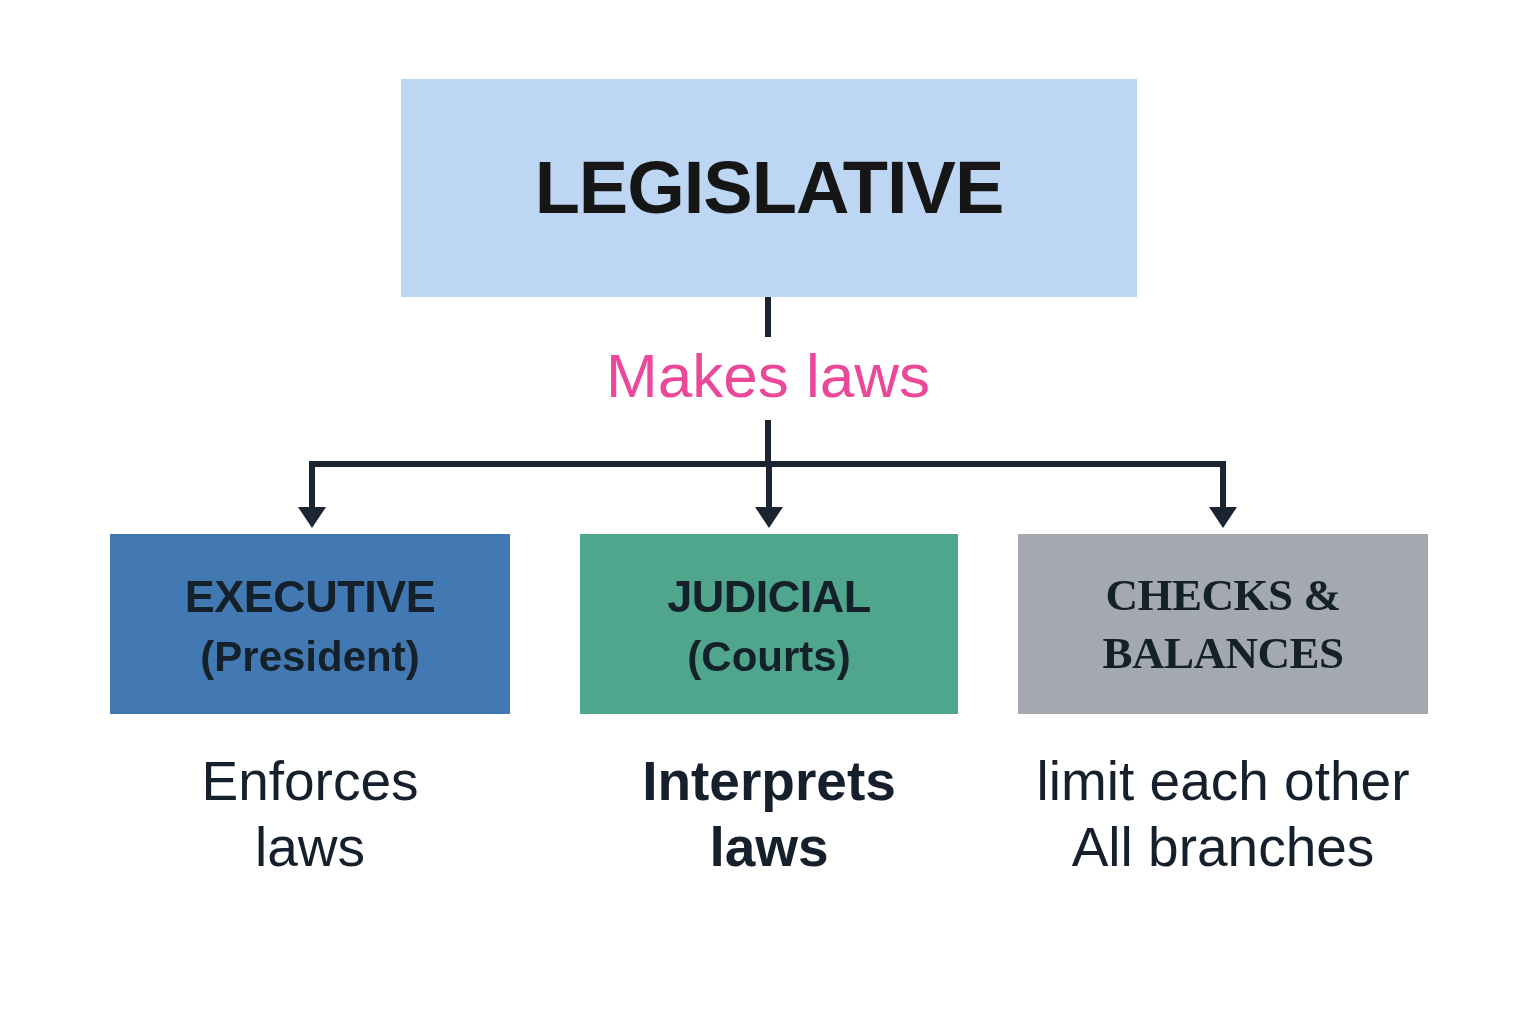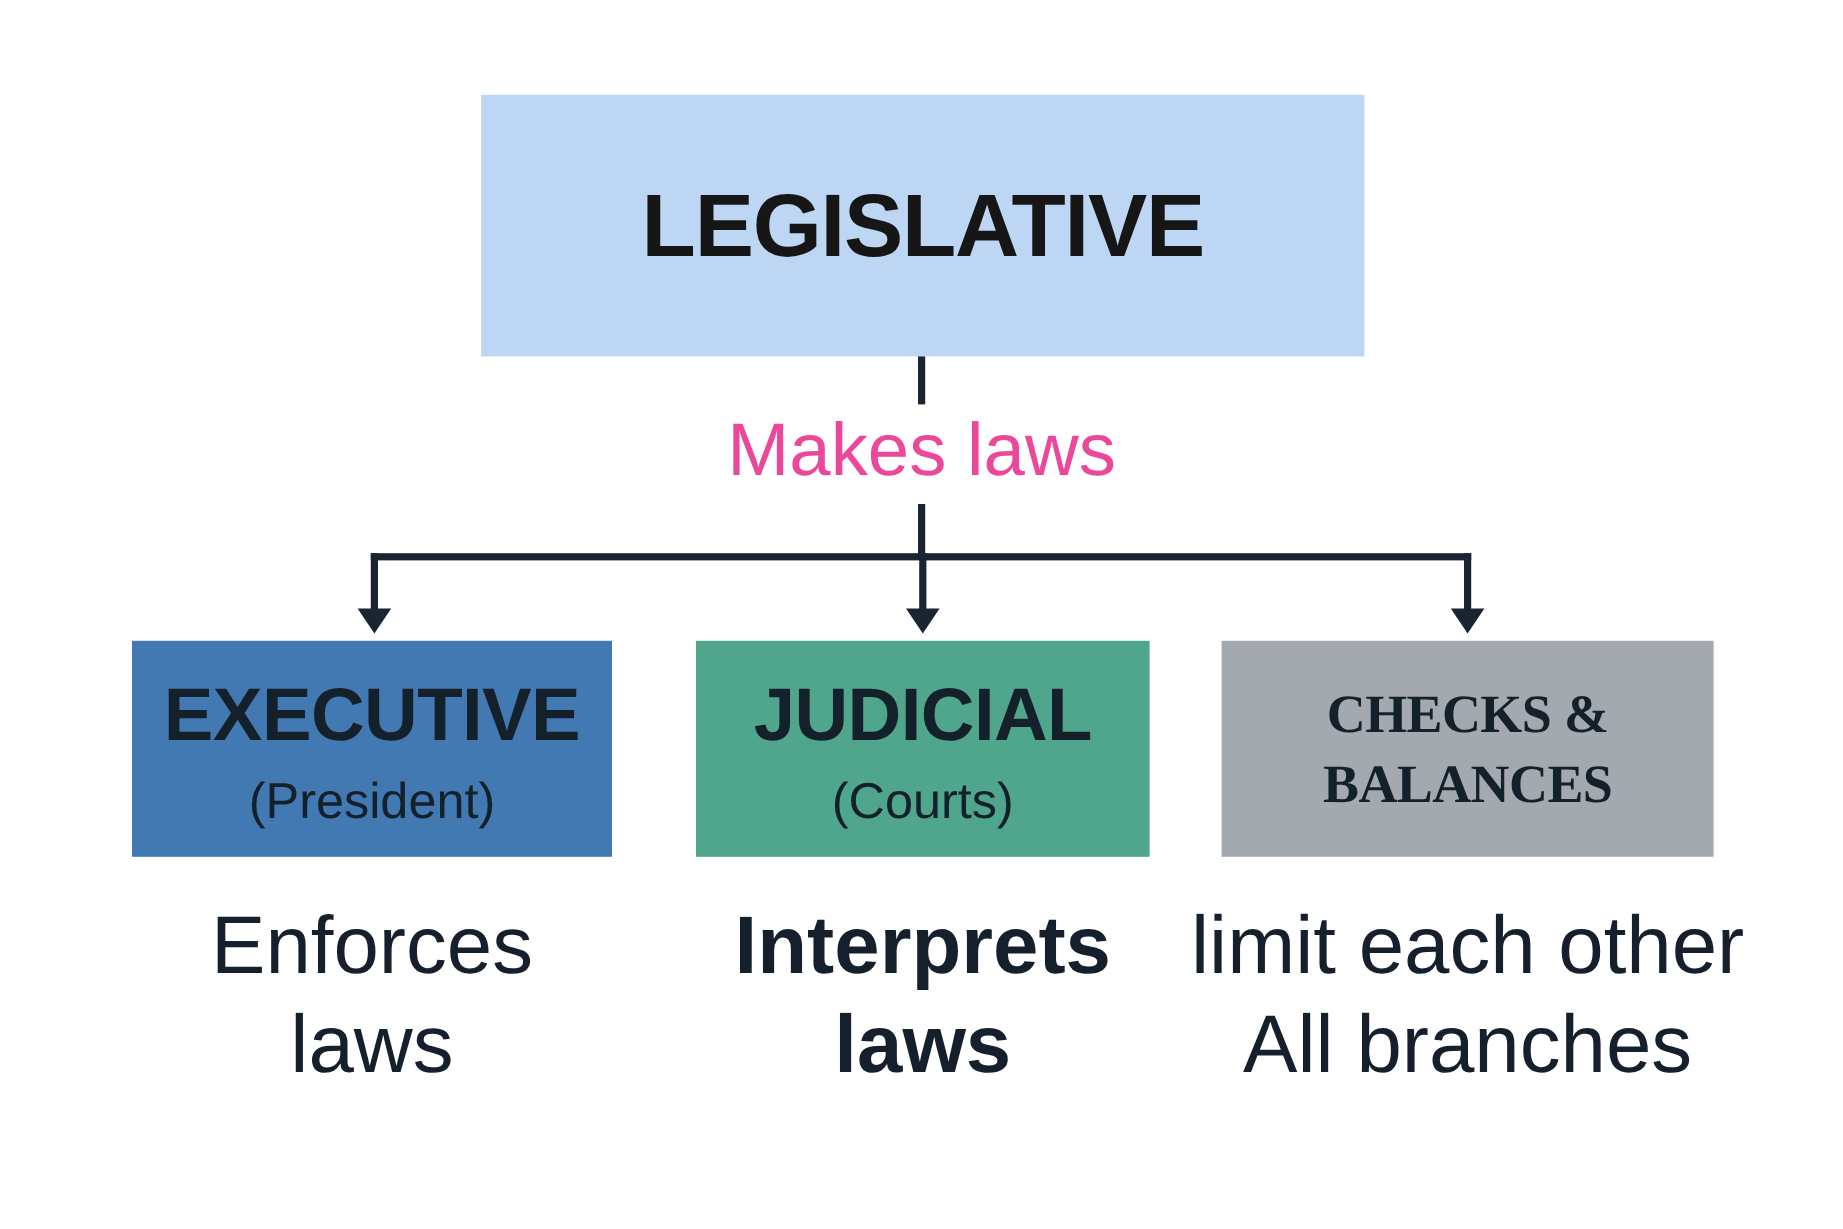--- a/index.html
+++ b/index.html
@@ -43,29 +43,29 @@
     font-weight: 500;
     color: #121c26;
     line-height: 1.1;
     margin-top: 10px;
   }
   .child-box {
     top: 534px;
     height: 180px;
   }
   .child-box .box-title {
-    font-size: 62px;
+    font-size: 45px;
     font-weight: 700;
     letter-spacing: -0.5px;
     color: #14202a;
     line-height: 1.28;
   }
   .child-box .box-sub {
     font-size: 42px;
-    font-weight: 400;
+    font-weight: 700;
     color: #14202a;
     line-height: 1.1;
     margin-top: 9px;
   }
   .child-box .box-sub:empty { display: none; }
   .box-title-line2:empty { display: none; }
   .c0 { left: 110px; width: 400px; }
   .c1 { left: 580px; width: 378px; }
   .c2 { left: 1018px; width: 410px; font-family: Liberation Serif, serif; }
   .c2 .box-title { font-size: 45px; line-height: 1.3; }
@@ -120,21 +120,21 @@
   }
   .a0 { left: 312px; }
   .a1 { left: 769px; }
   .a2 { left: 1223px; }
 
   .caption {
     position: absolute;
     top: 748px;
     width: 500px;
     text-align: center;
-    font-size: 68px;
+    font-size: 55px;
     font-weight: 500;
     color: #15202c;
     line-height: 1.2;
   }
   .p0 { left: 60px; }
   .p1 { left: 519px; font-weight: bold; }
   .p2 { left: 973px; }
 </style>
 </head>
 <body>

